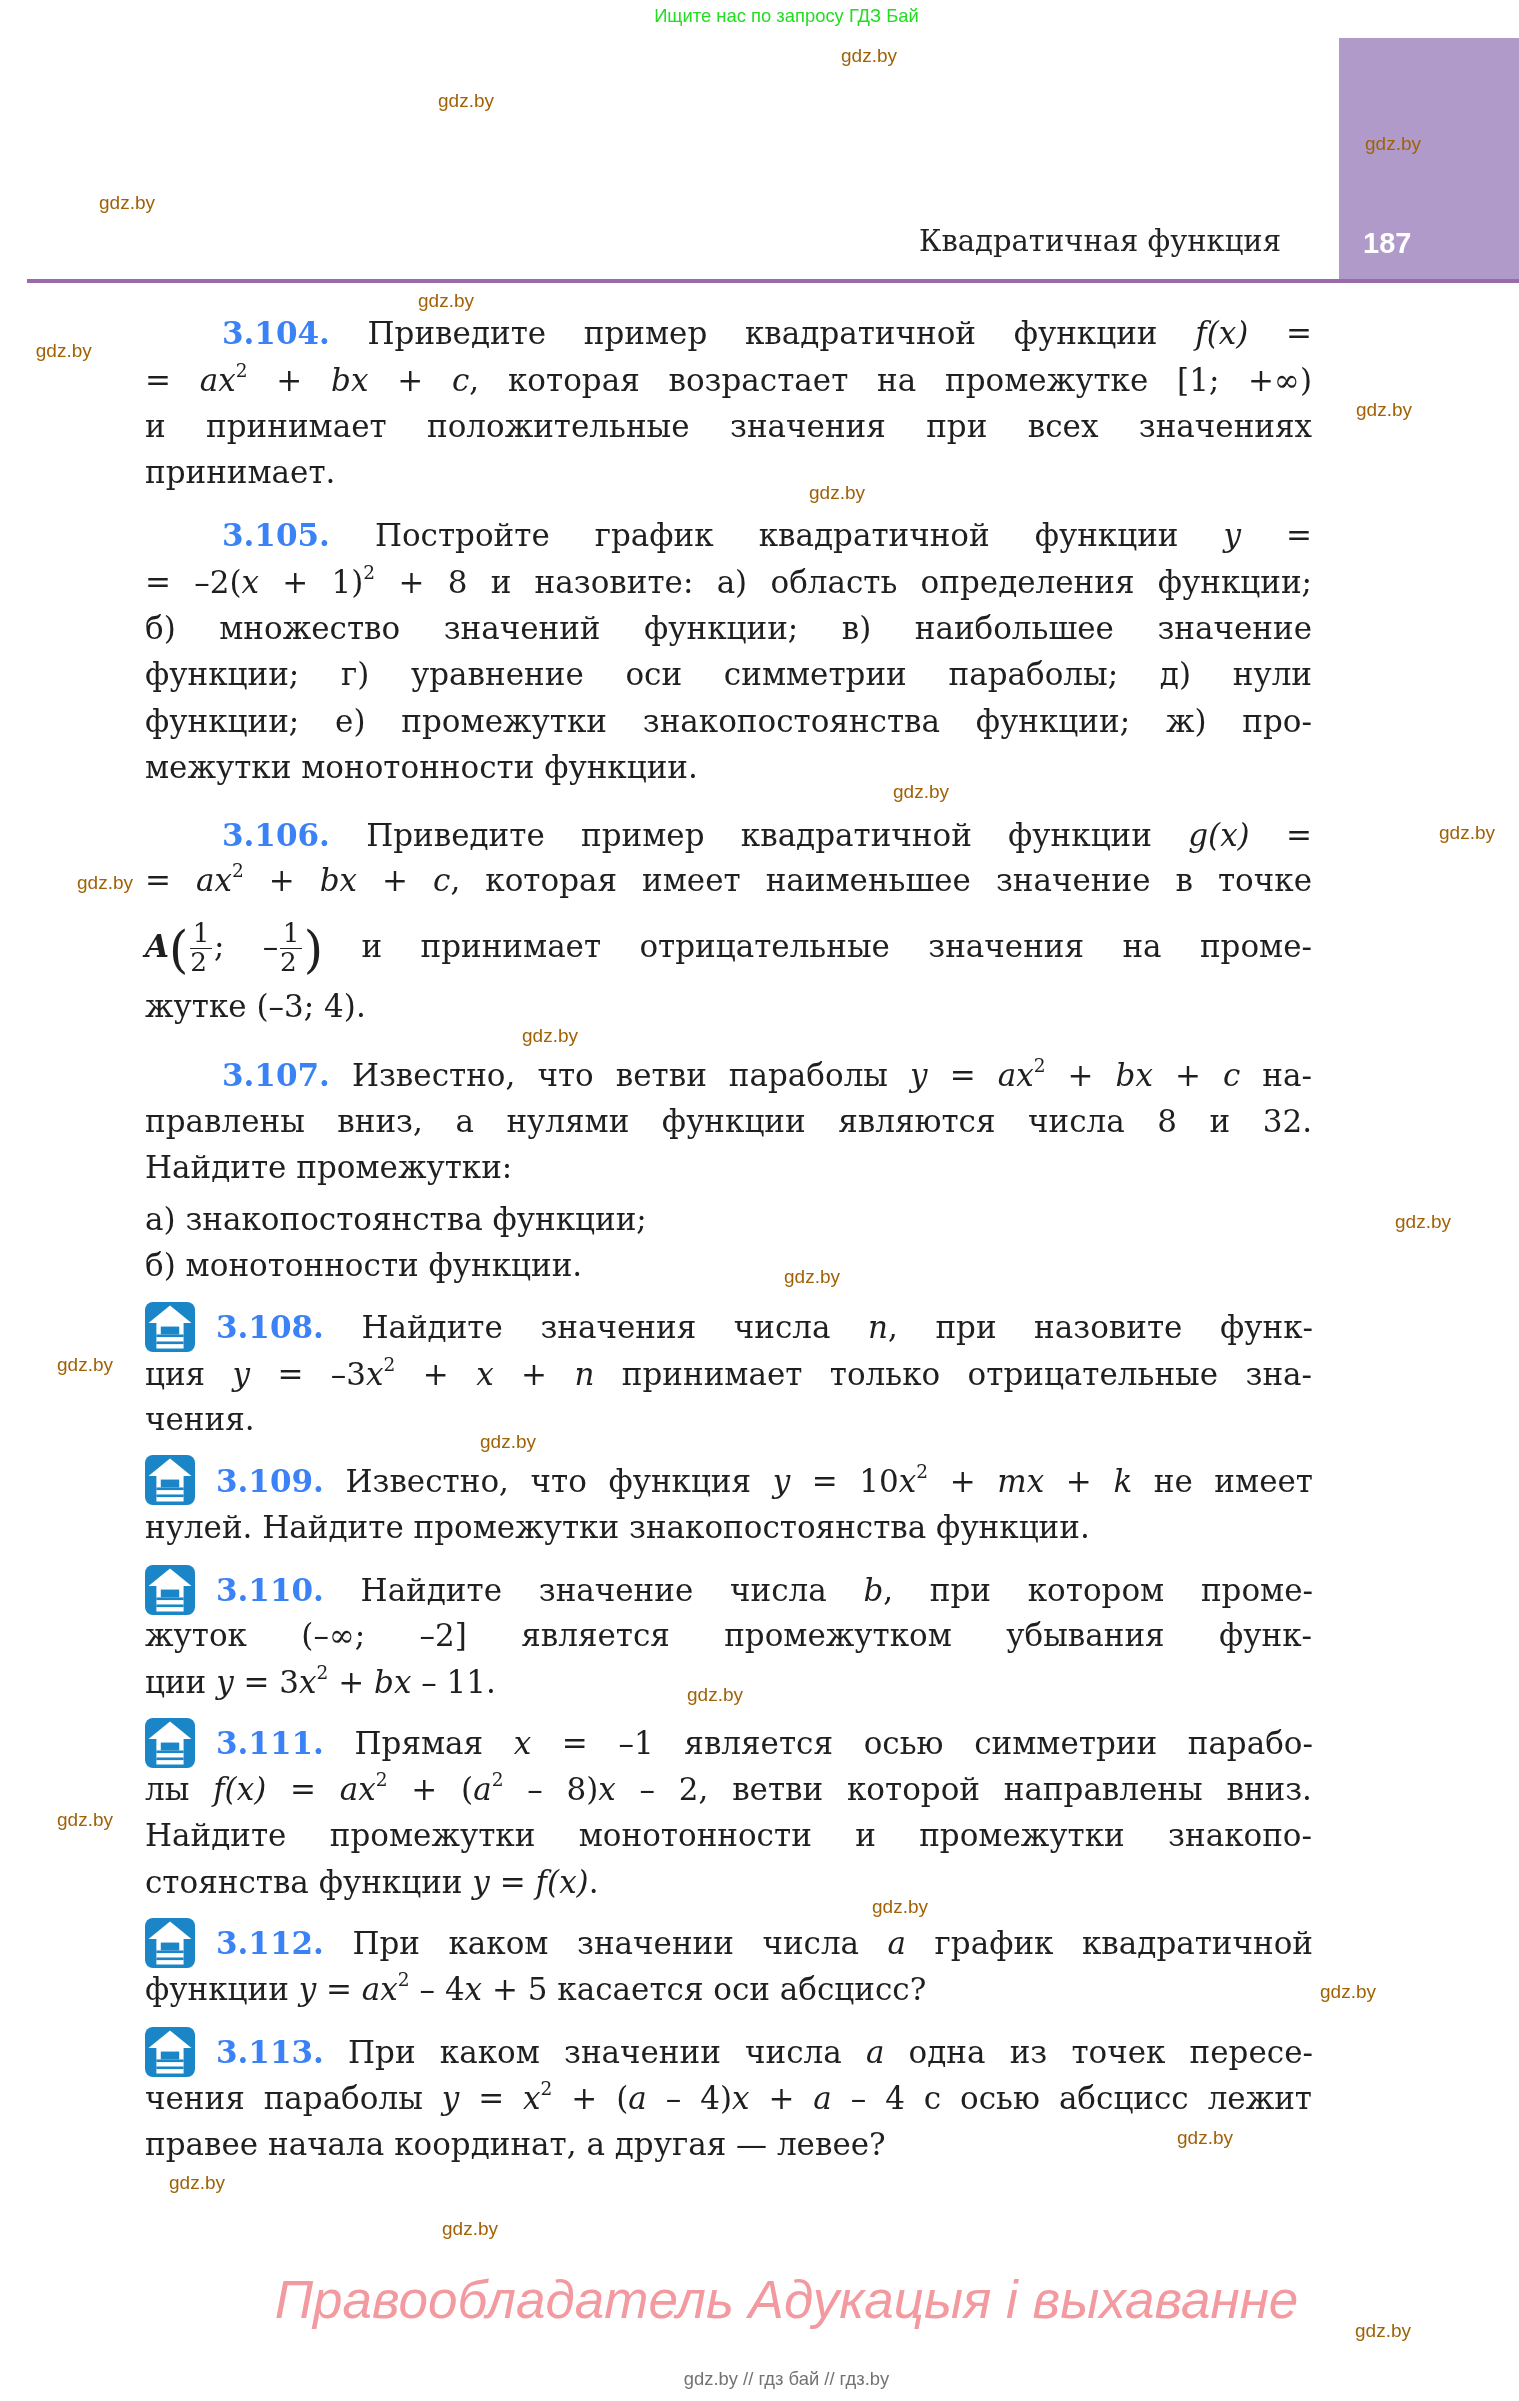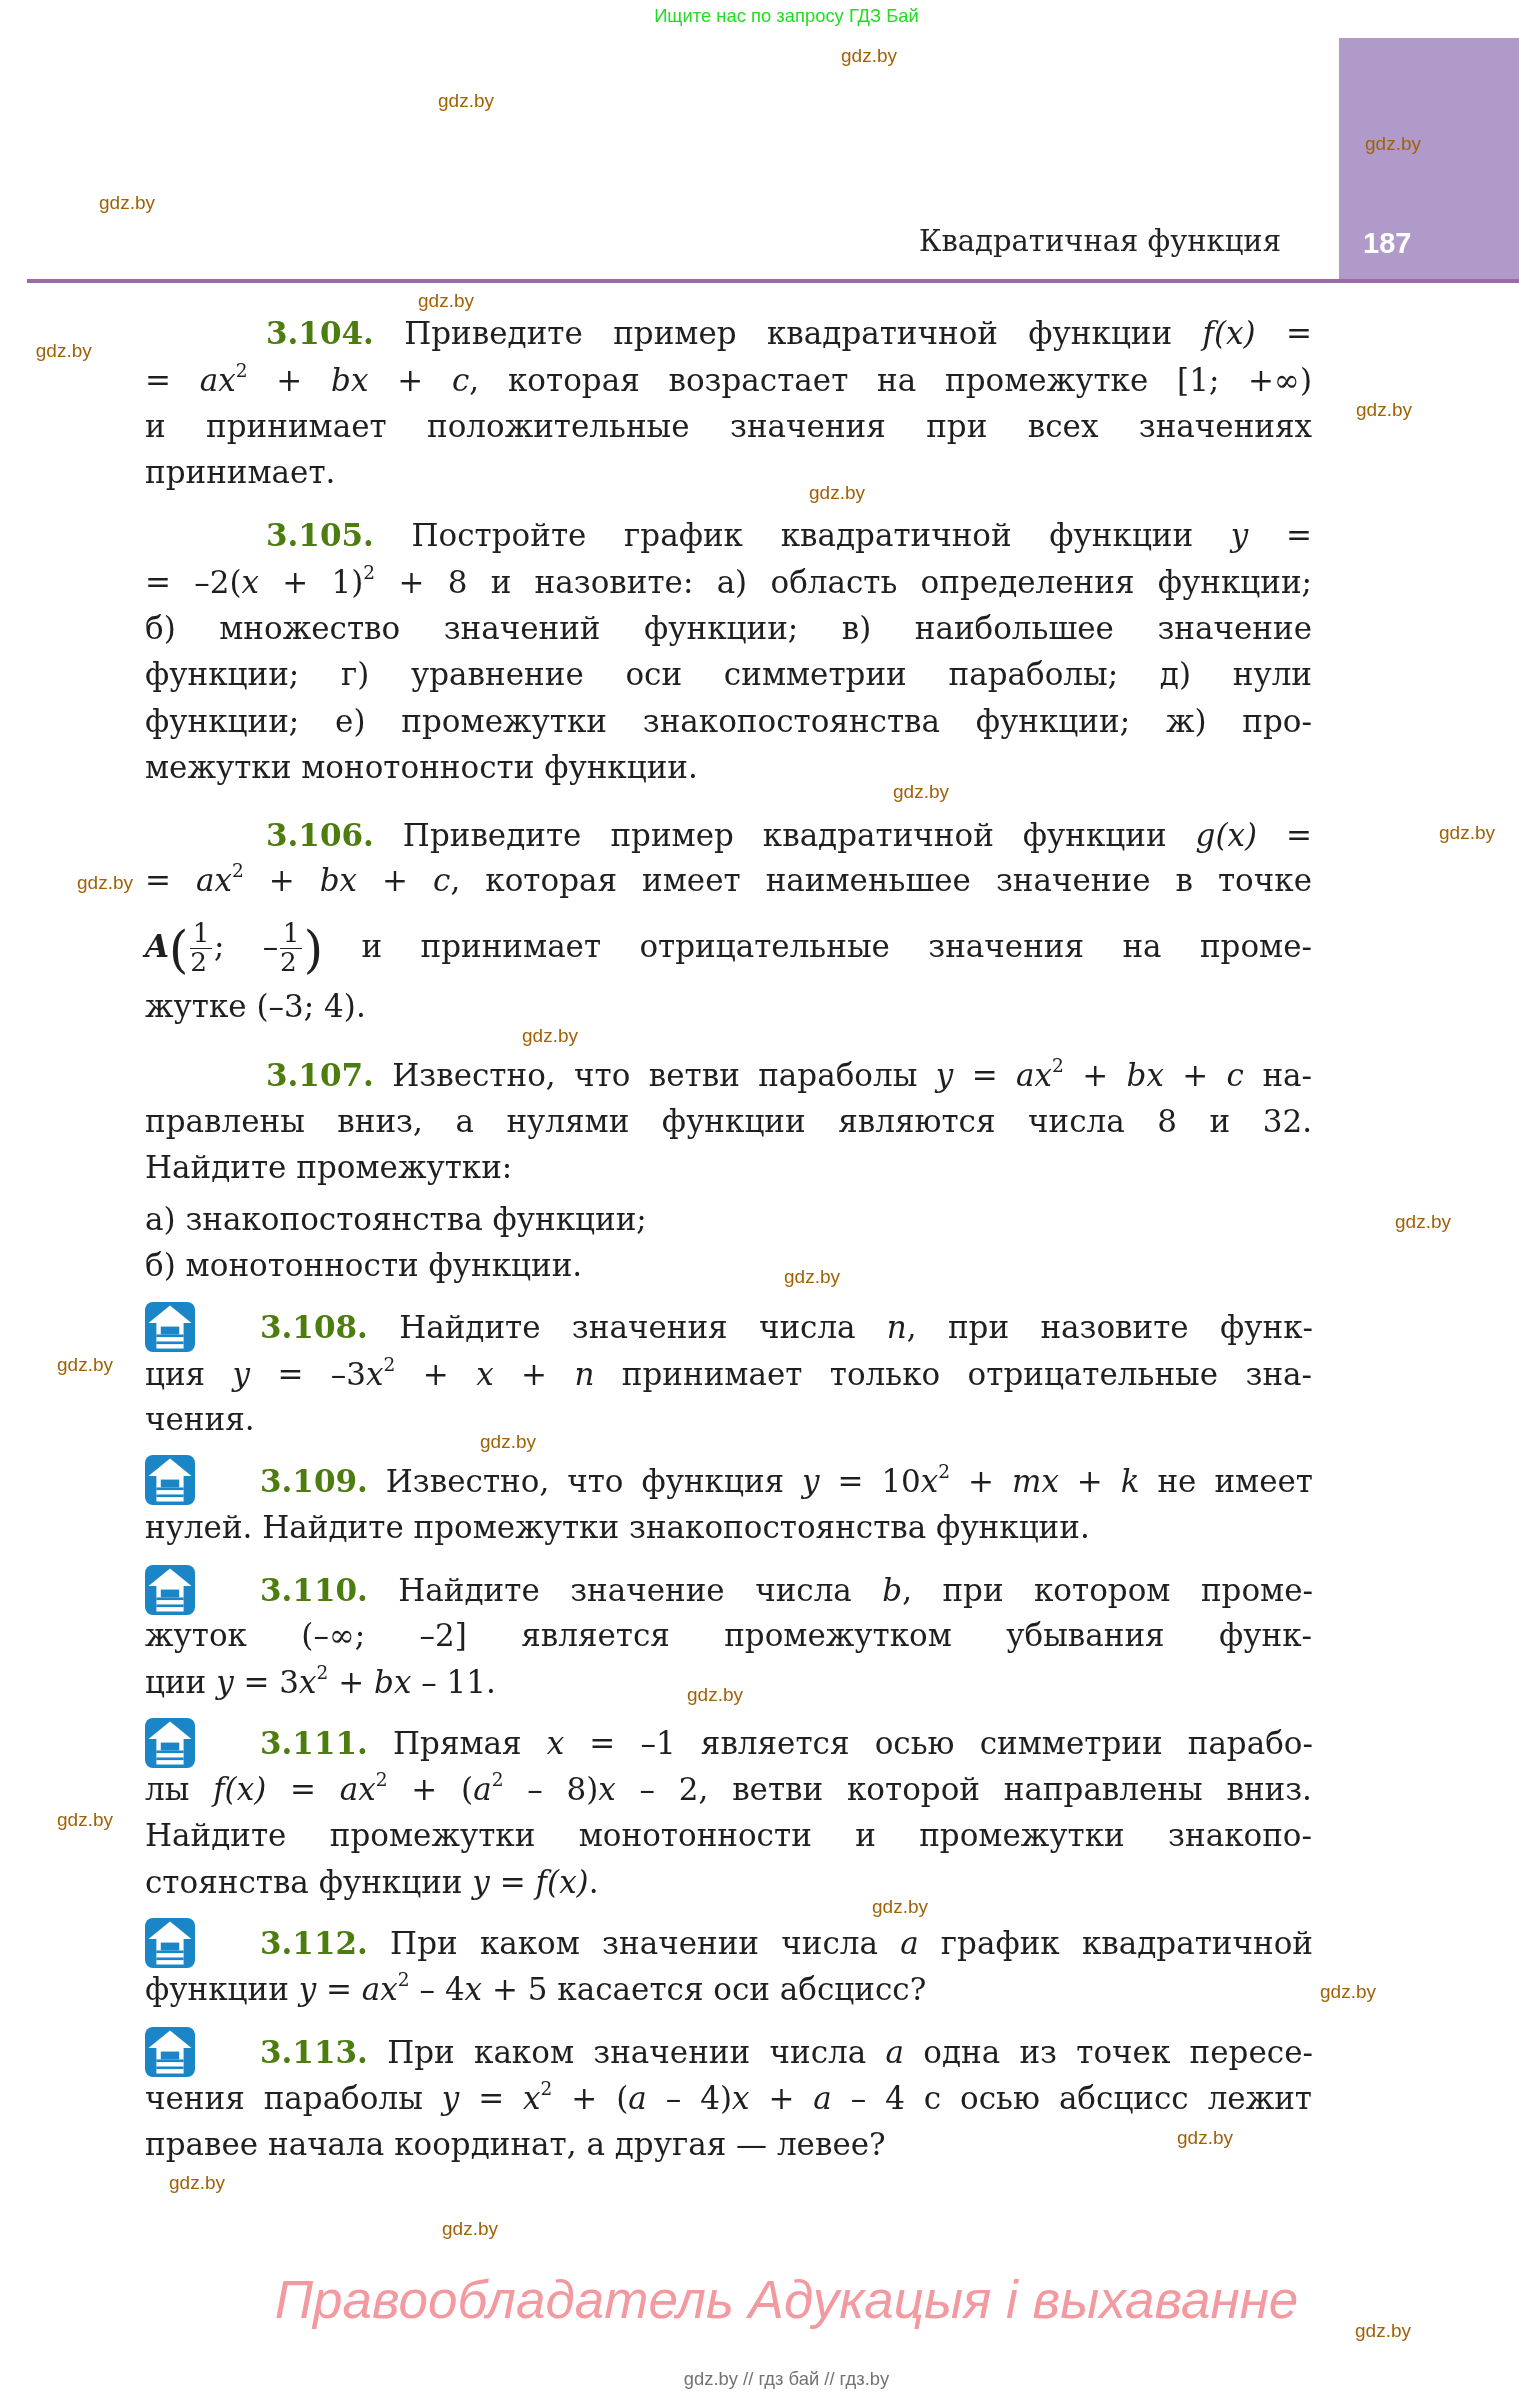--- a/index.html
+++ b/index.html
@@ -37,21 +37,21 @@
   .line {
     position: absolute; left: 145px; width: 1167px;
     font-size: 31px; line-height: 39px; height: 39px;
     white-space: nowrap; overflow: visible;
     text-align: justify; text-align-last: justify;
   }
   .line.first { left: 222px; width: 1090px; }
   .line.icon-first { left: 216px; width: 1097px; }
   .line.last { text-align-last: left; }
   .num {
-    color: #4d7c0f; font-weight: bold; margin-left: 44px;
+    color: #3b82f6; font-weight: bold;
   }
   .math { font-style: italic; }
   sup { font-size: 0.6em; vertical-align: 0.75em; line-height: 0; }
   .frac {
     display: inline-block; vertical-align: middle; text-align: center;
     font-size: 0.85em; line-height: 1.05; margin: 0 1.8px;
   }
   .frac span { display: block; }
   .frac .n { border-bottom: 1.8px solid #222; padding: 0 2.6px; }
   .big-paren { font-size: 1.6em; vertical-align: -0.2em; font-weight: 200; }

